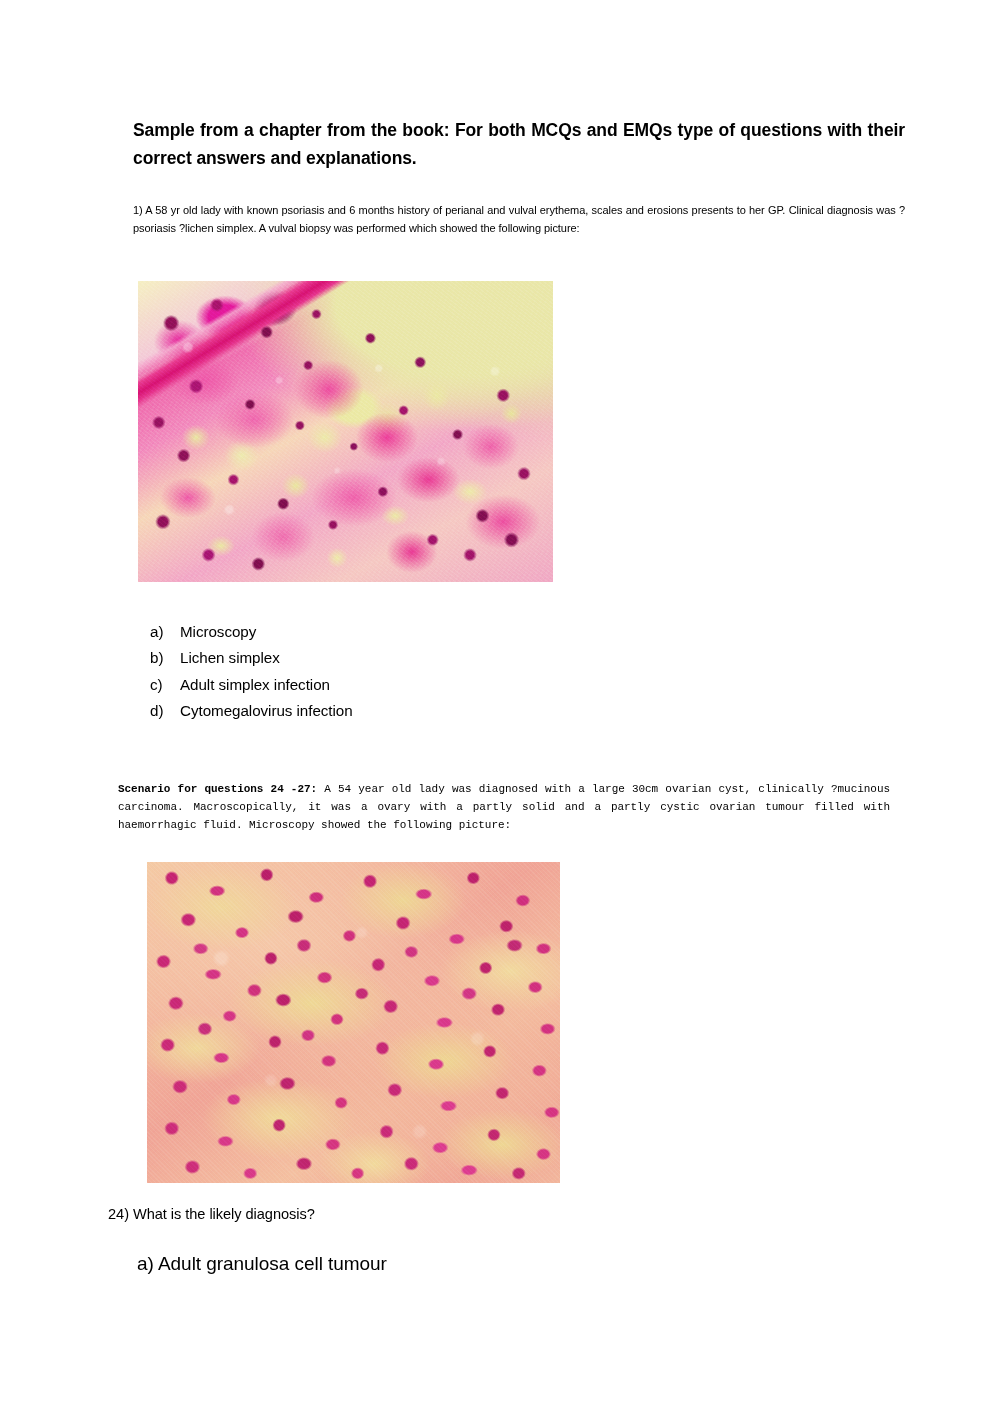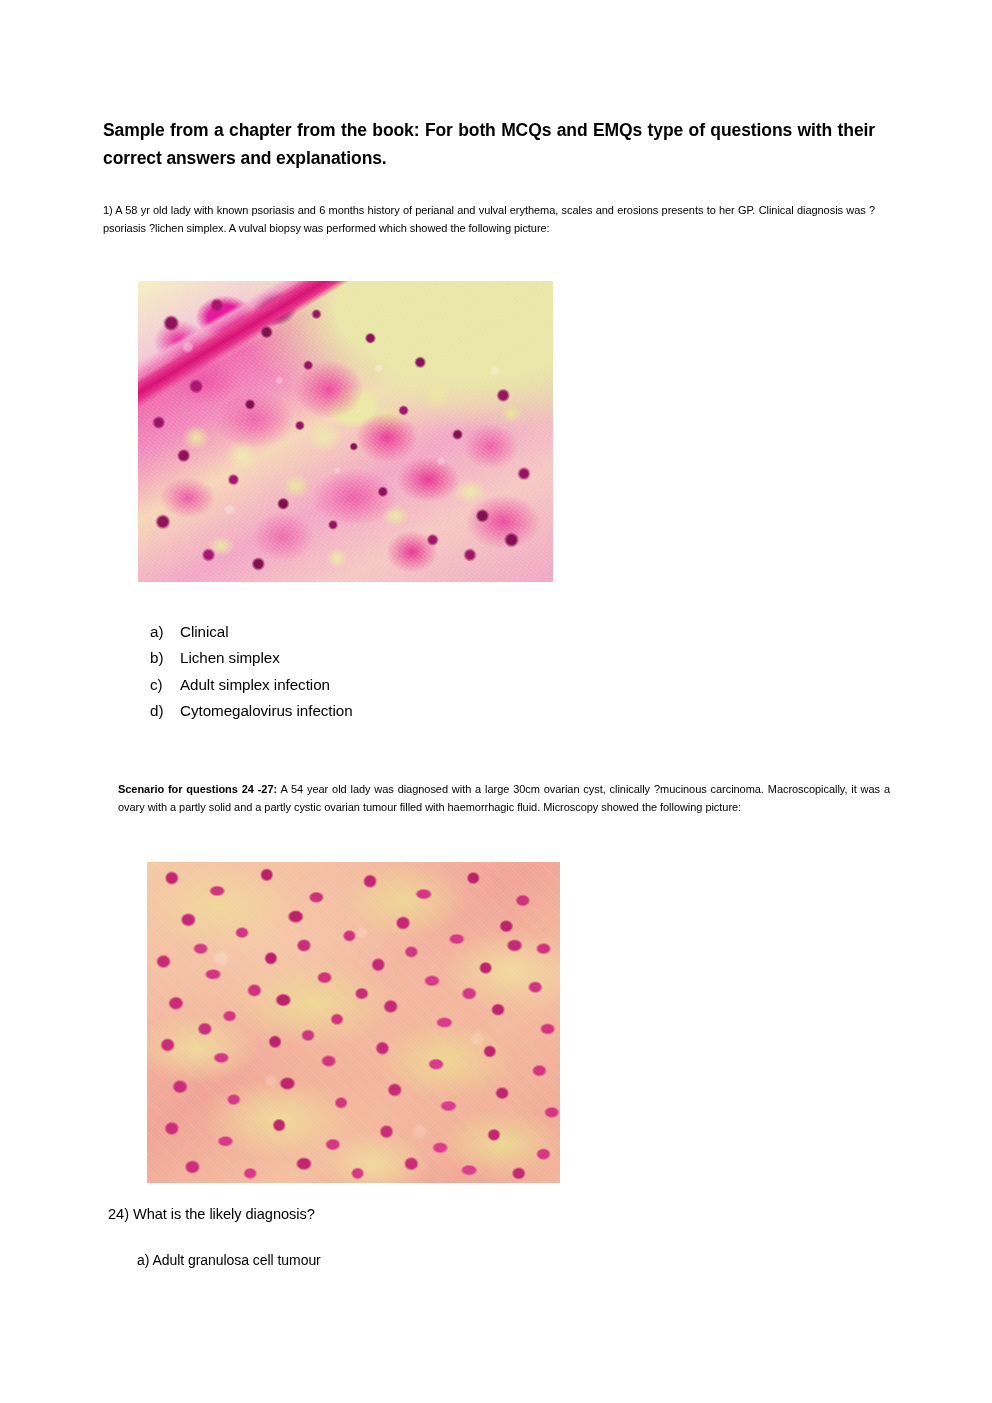--- a/index.html
+++ b/index.html
@@ -18,21 +18,21 @@
     position: relative;
     width: 992px;
     height: 1403px;
     background: #ffffff;
     overflow: hidden;
     box-sizing: border-box;
   }
 
   .content {
     position: absolute;
-    left: 103px;
+    left: 133px;
     top: 0;
     width: 772px;
   }
 
   
   .doc-title {
     font-size: 17.5px;
     font-weight: bold;
     line-height: 1.58;
     text-align: justify;
@@ -45,21 +45,21 @@
   
   .para {
     font-size: 11px;
     line-height: 1.62;
     text-align: justify;
     text-align-last: left;
     margin: 0;
     letter-spacing: -0.05px;
   }
   .para.q1 { padding-top: 30px; }
-  .para.scenario { padding-top: 0; }
+  .para.scenario { padding-top: 0; font-family: Liberation Mono, monospace; }
   .bold { font-weight: bold; }
 
   .prompt {
     font-size: 14.6px;
     line-height: 1.62;
     margin: 0;
     letter-spacing: -0.05px;
   }
 
   
@@ -76,21 +76,21 @@
   }
   .option-marker {
     width: 30px;
     flex: 0 0 30px;
   }
   .option-text {
     flex: 1 1 auto;
   }
 
   .sub-answer {
-    font-size: 14px;
+    font-size: 19px;
     line-height: 1.62;
     letter-spacing: -0.05px;
   }
 
   
   .figure {
     position: absolute;
     overflow: hidden;
     background: #f2b8cf;
   }
@@ -352,21 +352,21 @@
     <div class="fig-layer f1-speckle"></div>
     <div class="fig-layer f1-grain"></div>
   </div>
 
   <div class="content" style="position:absolute; left:118px; top:598px; width:772px;">
 
 
     <ul class="options" style="margin-top:21px; padding-left:32px;">
       <li class="option-row">
         <span class="option-marker">a)</span>
-        <span class="option-text">Clinical</span>
+        <span class="option-text">Microscopy</span>
       </li>
       <li class="option-row">
         <span class="option-marker">b)</span>
         <span class="option-text">Lichen simplex</span>
       </li>
       <li class="option-row">
         <span class="option-marker">c)</span>
         <span class="option-text">Adult simplex infection</span>
       </li>
       <li class="option-row">

